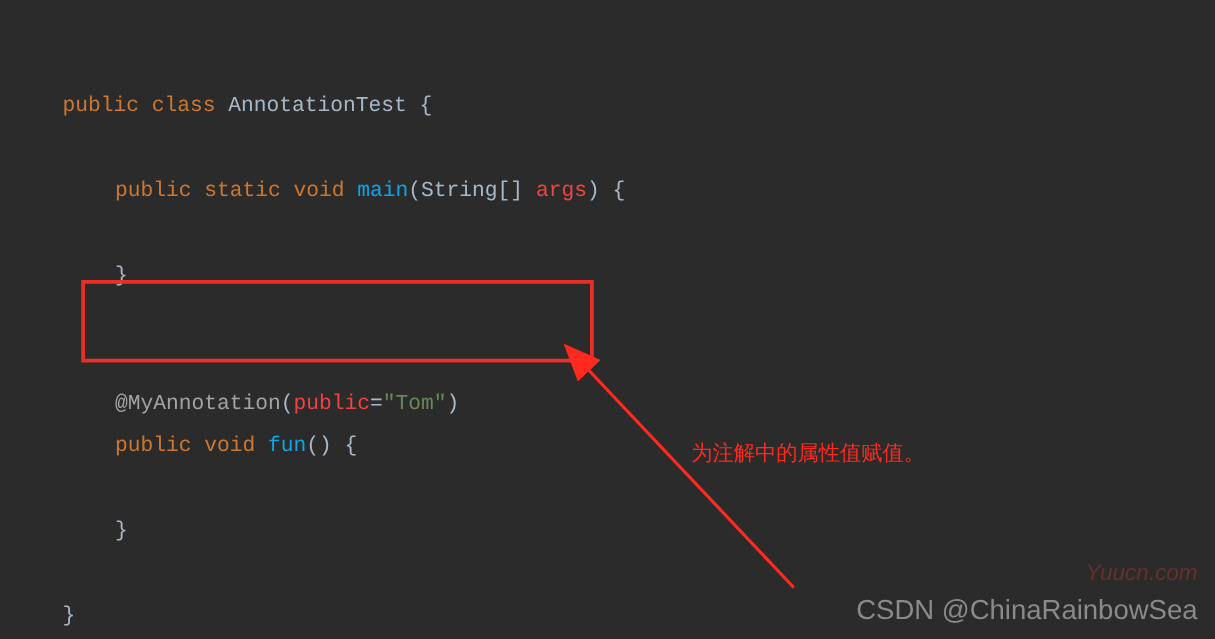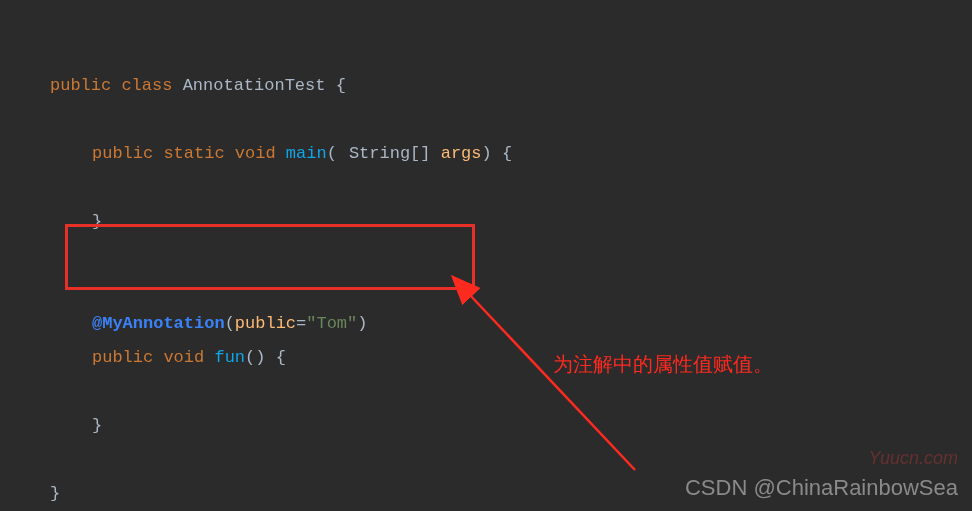--- a/index.html
+++ b/index.html
@@ -41,40 +41,40 @@
     position: relative;
   }
   .line {
     height: 34px;
     line-height: 34px;
     white-space: pre;
   }
   .kw { color: #cc7832; }
   .cls { color: #a9b7c6; }
   .method { color: #0ea5e9; }
-  .type { color: #a9b7c6; margin-left: 12px; }
+  .type { color: #a9b7c6; }
   .punct { color: #a9b7c6; }
-  .annotation { color: #3b82f6; font-weight: bold; }
-  .paramname { color: #fdba74; }
+  .annotation { color: #a3a3a3; }
+  .paramname { color: #ef4444; }
   .str { color: #6a8759; }
   .plain { color: #a9b7c6; }
   .highlight-box {
     position: absolute;
     border: 3px solid #e83029;
     left: 65px;
     top: 224px;
     width: 410px;
     height: 66px;
     pointer-events: none;
   }
   .annotation-text {
     position: absolute;
     color: #ff2a1f;
     font-family: "Microsoft YaHei", sans-serif;
-    font-size: 20px;
+    font-size: 17px;
     left: 553px;
     top: 351px;
   }
   .watermark1 {
     position: absolute;
     right: 14px;
     bottom: 42px;
     color: rgba(255,60,60,0.28);
     font-size: 18px;
     font-family: "Arial", sans-serif;

